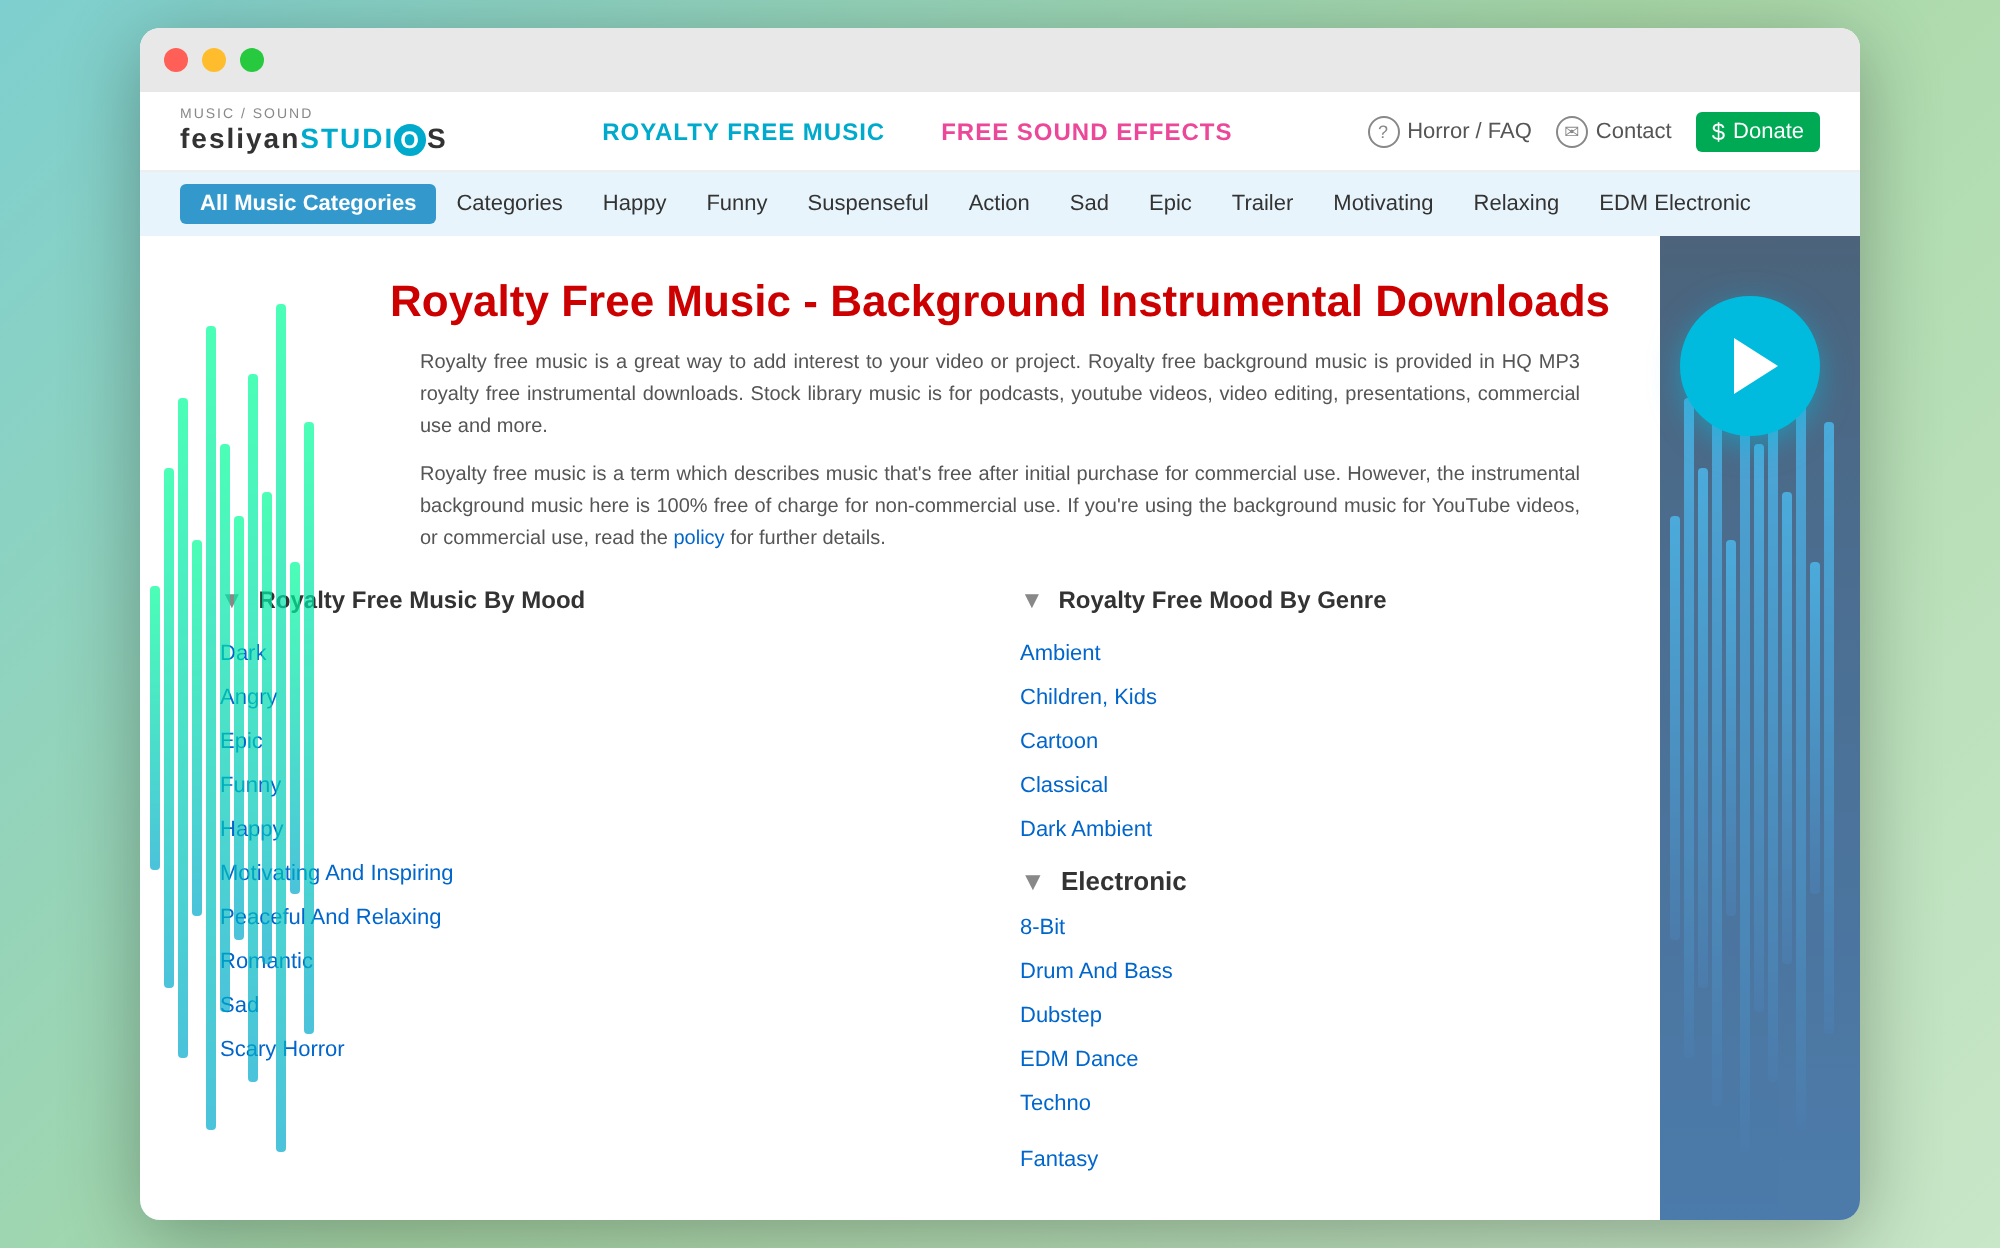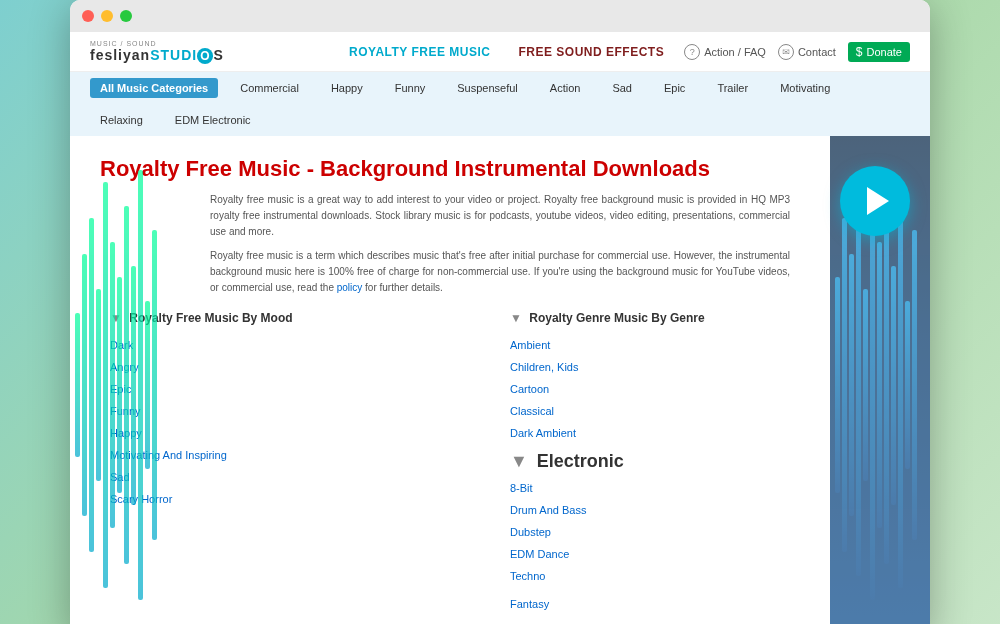--- a/index.html
+++ b/index.html
@@ -59,31 +59,31 @@
       color: #333;
       letter-spacing: 1px;
     }
     .logo-main span.highlight {
       color: #00aacc;
     }
     .nav-links {
       display: flex;
       gap: 28px;
       flex: 1;
-      justify-content: flex-end;
+      justify-content: center;
     }
     .nav-link {
       font-size: 12px;
       font-weight: bold;
       color: #00aacc;
       text-decoration: none;
       cursor: pointer;
       letter-spacing: 0.5px;
     }
-    .nav-link.green { color: #7f1d1d; }
+    .nav-link.green { color: #ec4899; }
     .header-actions {
       display: flex;
       align-items: center;
       gap: 12px;
     }
     .header-action {
       display: flex;
       align-items: center;
       gap: 4px;
       font-size: 11px;
@@ -103,21 +103,21 @@
       border-radius: 3px;
       padding: 3px 8px;
       font-size: 11px;
       cursor: pointer;
       display: flex; align-items: center; gap: 4px;
     }
     .categories-bar {
       background: #e8f4fb;
       padding: 6px 20px;
       display: flex;
-      gap: 12px;
+      gap: 0;
       align-items: center;
       flex-wrap: wrap;
     }
     .cat-btn {
       padding: 4px 10px;
       font-size: 11px;
       border-radius: 3px;
       cursor: pointer;
       white-space: nowrap;
       border: none;
@@ -173,21 +173,21 @@
       box-shadow: 0 4px 15px rgba(0,187,221,0.5);
     }
     .play-triangle {
       width: 0; height: 0;
       border-top: 14px solid transparent;
       border-bottom: 14px solid transparent;
       border-left: 22px solid #fff;
       margin-left: 5px;
     }
     .page-title {
-      text-align: left;
+      text-align: center;
       font-size: 22px;
       color: #cc0000;
       font-weight: bold;
       margin-bottom: 10px;
     }
     .description {
       font-size: 10px;
       color: #555;
       line-height: 1.6;
       margin-bottom: 8px;
@@ -219,21 +219,21 @@
     .column-list li {
       padding: 2px 0;
     }
     .column-list a {
       font-size: 11px;
       color: #0066cc;
       text-decoration: none;
       cursor: pointer;
     }
     .sub-category-title {
-      font-size: 18px;
+      font-size: 13px;
       font-weight: bold;
       color: #333;
       margin-top: 8px;
       margin-bottom: 4px;
     }
   </style>
 </head>
 <body>
 
 <div class="window">
@@ -251,36 +251,36 @@
         fesliyan<span class="highlight">STUDI</span><span style="background:#00aacc;color:#fff;border-radius:50%;padding:1px 3px;font-size:12px;">O</span>S
       </span>
     </div>
     <div class="nav-links">
       <a class="nav-link">ROYALTY FREE MUSIC</a>
       <a class="nav-link green">FREE SOUND EFFECTS</a>
     </div>
     <div class="header-actions">
       <div class="header-action">
         <div class="action-icon">?</div>
-        <span>Action / FAQ</span>
+        <span>Horror / FAQ</span>
       </div>
       <div class="header-action">
         <div class="action-icon">✉</div>
         <span>Contact</span>
       </div>
       <div class="donate-btn">
         <span style="font-size:12px;">$</span>
         <span>Donate</span>
       </div>
     </div>
   </div>
 
   <div class="categories-bar">
     <button class="cat-btn active">All Music Categories</button>
-    <button class="cat-btn inactive">Commercial</button>
+    <button class="cat-btn inactive">Categories</button>
     <button class="cat-btn inactive">Happy</button>
     <button class="cat-btn inactive">Funny</button>
     <button class="cat-btn inactive">Suspenseful</button>
     <button class="cat-btn inactive">Action</button>
     <button class="cat-btn inactive">Sad</button>
     <button class="cat-btn inactive">Epic</button>
     <button class="cat-btn inactive">Trailer</button>
     <button class="cat-btn inactive">Motivating</button>
     <button class="cat-btn inactive">Relaxing</button>
     <button class="cat-btn inactive">EDM Electronic</button>
@@ -340,29 +340,31 @@
           <span class="triangle">▼</span>
           <span>Royalty Free Music By Mood</span>
         </div>
         <ul class="column-list">
           <li><a>Dark</a></li>
           <li><a>Angry</a></li>
           <li><a>Epic</a></li>
           <li><a>Funny</a></li>
           <li><a>Happy</a></li>
           <li><a>Motivating And Inspiring</a></li>
+          <li><a>Peaceful And Relaxing</a></li>
+          <li><a>Romantic</a></li>
           <li><a>Sad</a></li>
           <li><a>Scary Horror</a></li>
         </ul>
       </div>
 
       <div class="column">
         <div class="column-title">
           <span class="triangle">▼</span>
-          <span>Royalty Genre Music By Genre</span>
+          <span>Royalty Free Mood By Genre</span>
         </div>
         <ul class="column-list">
           <li><a>Ambient</a></li>
           <li><a>Children, Kids</a></li>
           <li><a>Cartoon</a></li>
           <li><a>Classical</a></li>
           <li><a>Dark Ambient</a></li>
         </ul>
         <div class="sub-category-title">
           <span class="triangle">▼</span>

